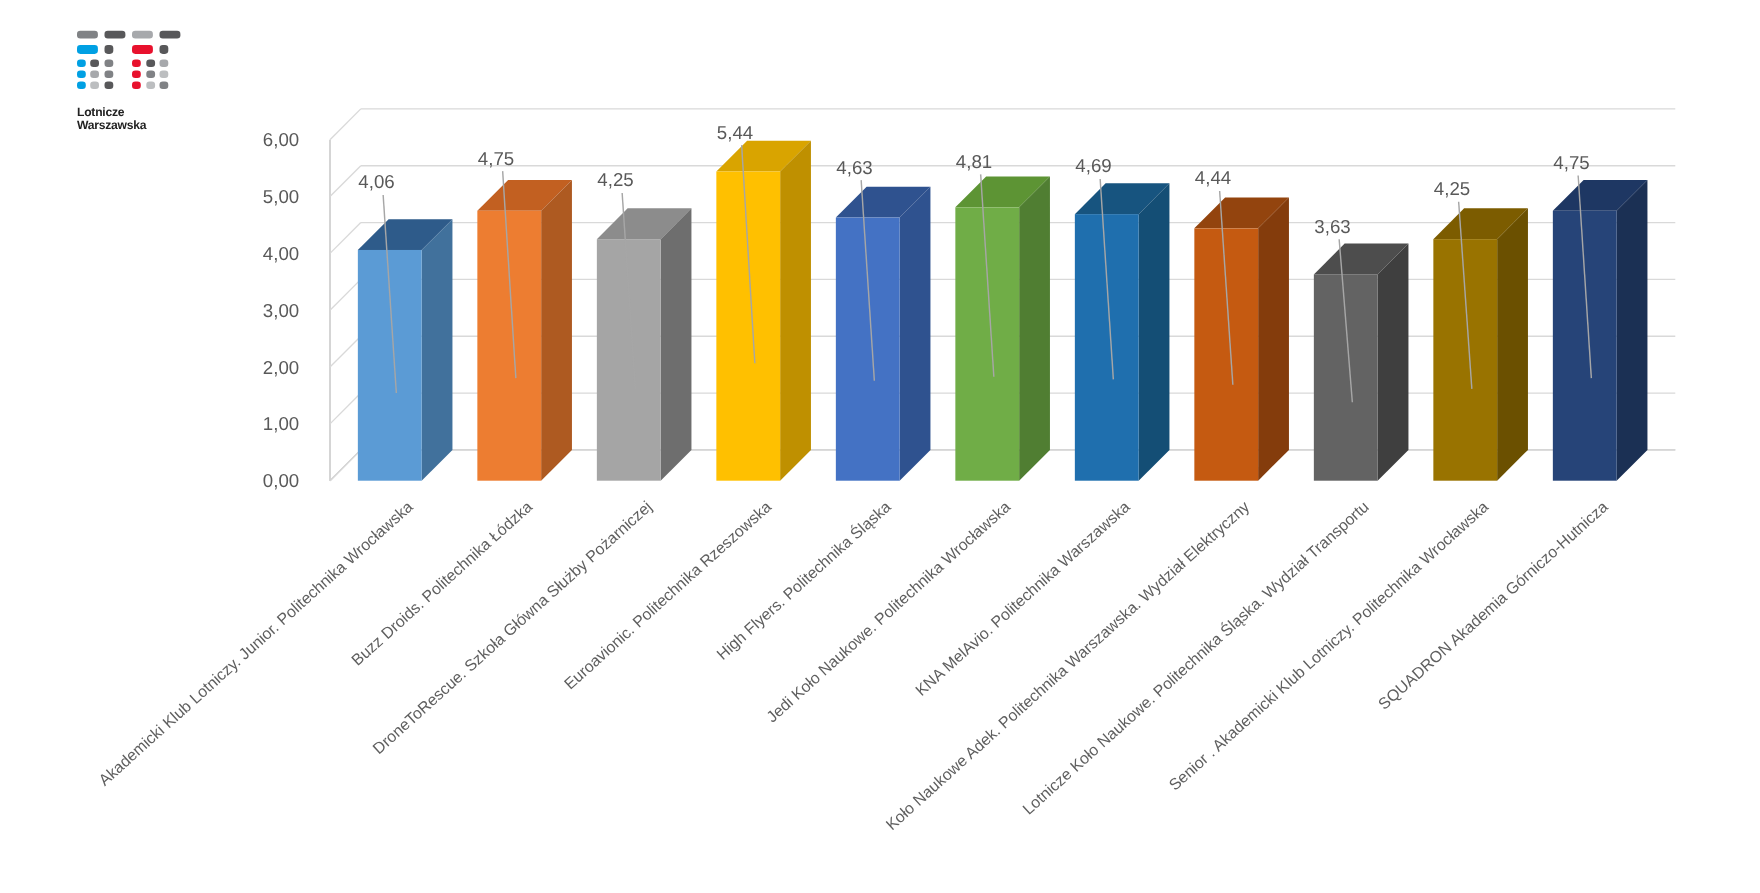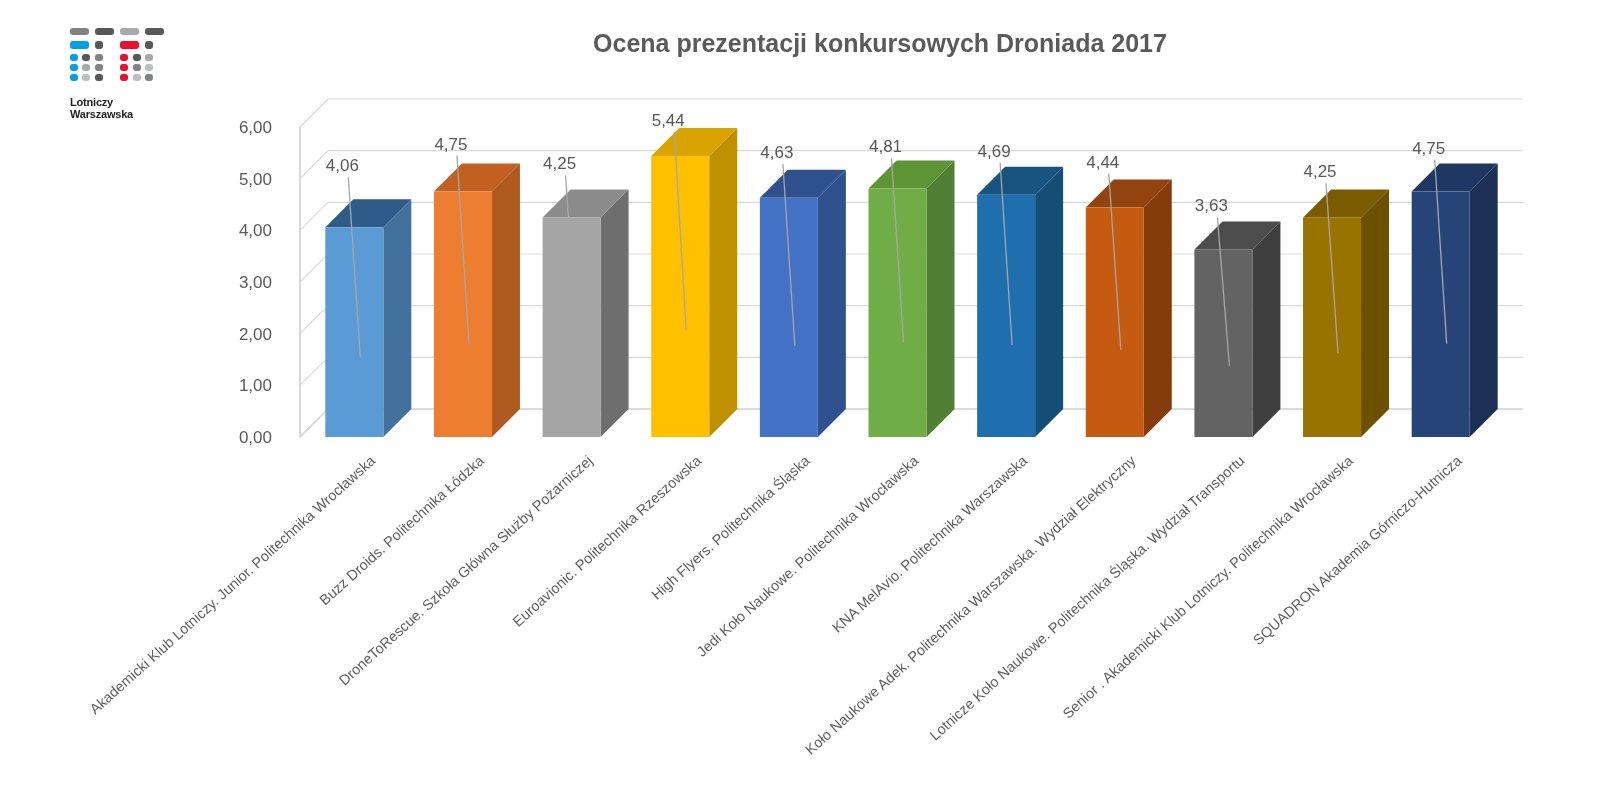--- a/index.html
+++ b/index.html
@@ -78,27 +78,26 @@
         <div class="logo-cell" style="left: 63px; top: 36px; width: 8px; height: 7px; background: rgb(128, 130, 133);"></div>
         <div class="logo-cell" style="left: 75px; top: 36px; width: 8px; height: 7px; background: rgb(188, 190, 192);"></div>
         <div class="logo-cell" style="left: 0px; top: 46px; width: 8px; height: 7px; background: rgb(0, 160, 227);"></div>
         <div class="logo-cell" style="left: 12px; top: 46px; width: 8px; height: 7px; background: rgb(188, 190, 192);"></div>
         <div class="logo-cell" style="left: 25px; top: 46px; width: 8px; height: 7px; background: rgb(88, 88, 90);"></div>
         <div class="logo-cell" style="left: 50px; top: 46px; width: 8px; height: 7px; background: rgb(232, 17, 45);"></div>
         <div class="logo-cell" style="left: 63px; top: 46px; width: 8px; height: 7px; background: rgb(188, 190, 192);"></div>
         <div class="logo-cell" style="left: 75px; top: 46px; width: 8px; height: 7px; background: rgb(128, 130, 133);"></div>
       </div>
     <div class="logo-text">
-      <div>Lotniczy</div>
+      <div>Lotnicze</div>
       <div>Warszawska</div>
     </div>
   </div>
 
   <div class="chart-title">
-    <span class="t-line">Ocena prezentacji konkursowych Droniada 2017</span>
   </div>
 
   <svg id="plot-svg" width="1600" height="812">
     <g id="g-floor">
         <path d="M 300 437 L 328 409 L 1523 409" class="floorline"></path>
         <path d="M 300 437 L 300 127 " class="floorline" stroke="none"></path>
       </g>
     <g id="g-grid">
         <path d="M 300 437 L 328 409" class="gridline"></path>
         <path d="M 328 409 L 1523 409" class="gridline"></path>

